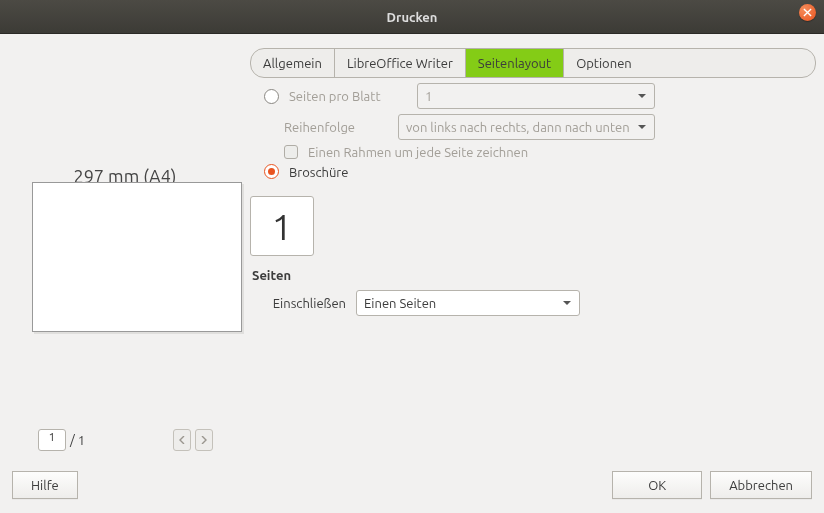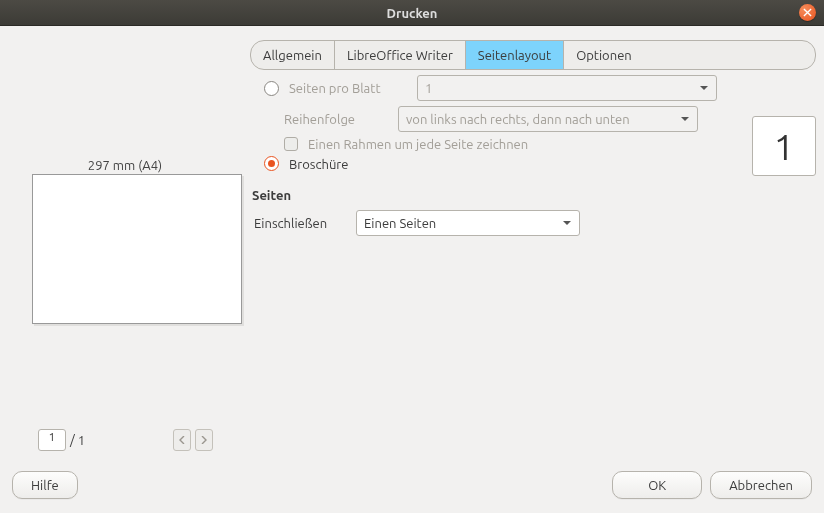--- a/index.html
+++ b/index.html
@@ -1,52 +1,52 @@
 <!DOCTYPE html>
 <html><head>
 <meta charset="utf-8">
 <style>
   * { box-sizing: border-box; font-family: "Ubuntu", "DejaVu Sans", sans-serif; }
   body { margin: 0; background: #f2f1f0; color: #3c3c3c; font-size: 13px; width: 824px; height: 513px; display: flex; flex-direction: column; }
-  .titlebar { height: 26px; background: linear-gradient(#4c4a44,#3c3b36); color: #ddd; display: flex; align-items: center; justify-content: center; position: relative; border-bottom: 1px solid #2b2a26; }
+  .titlebar { height: 34px; background: linear-gradient(#4c4a44,#3c3b36); color: #ddd; display: flex; align-items: center; justify-content: center; position: relative; border-bottom: 1px solid #2b2a26; }
   .titlebar-title { font-weight: bold; font-size: 13px; }
   .close-btn { position: absolute; right: 8px; top: 4px; width: 17px; height: 17px; border-radius: 50%; background: radial-gradient(circle at 30% 30%, #f58c5a, #e95420); display:flex; align-items:center; justify-content:center; color:#fff; font-size:10px; box-shadow: 0 1px 1px rgba(0,0,0,.3);}
   .close-btn svg { width:9px; height:9px; }
   .content { flex: 1; padding: 14px 8px 6px 8px; display:flex; flex-direction:column; }
   .main-row { display:flex; gap:8px; flex:1; }
   .preview-col { width: 234px; display:flex; flex-direction:column; align-items:center; padding-top:112px; position:relative;}
-  .prev-label-top { position:absolute; top: 118px; left:0; right:0; text-align:center; font-size:13px; color:#444; }
+  .prev-label-top { position:absolute; top: 118px; left:0; right:0; text-align:center; font-size:18px; color:#444; }
   .prev-label-left { position:absolute; top: 134px; bottom: 0; left: 6px; height:150px; display:flex; align-items:center; }
   .prev-label-left span { transform: rotate(-90deg); white-space:nowrap; font-size:12px; color:#444;}
   .prev-box { position:absolute; top: 134px; left: 24px; width: 210px; height: 150px; background:#fff; border:1px solid #999; box-shadow: 2px 2px 0 #e0dfdd; }
   .right-col { flex:1; }
   .tabs { display:flex; border:1px solid #b6b3ac; border-radius:14px; background:#eeedeb; }
   .tab { padding: 7px 12px; border-right:1px solid #b6b3ac; font-size:13px; cursor:pointer; }
   .tab:last-child { border-right:none; }
-  .tab.active { background:#7dd3fc; }
+  .tab.active { background:#84cc16; }
   .section-title { font-weight:bold; margin: 12px 0 8px 2px; }
   .form-row { display:flex; align-items:center; gap:10px; margin: 5px 0 5px 14px; }
   .form-row.indent { margin-left: 34px; }
   .radio { width:15px; height:15px; border-radius:50%; border:1px solid #8a8782; background:#fff; display:inline-flex; align-items:center; justify-content:center; flex-shrink:0;}
   .radio.selected { border-color:#e95420; }
   .radio.selected::after { content:""; width:7px; height:7px; border-radius:50%; background:#e95420; }
   .checkbox { width:14px; height:14px; border:1px solid #b0ada6; border-radius:3px; background:#ededeb; flex-shrink:0;}
   .label { font-size:13px; }
   .label.disabled, .form-row.disabled { color:#a29e97; }
   .select { flex:1; max-width:300px; height:26px; border:1px solid #b6b3ac; border-radius:3px; background:#fff; padding: 0 24px 0 7px; display:flex; align-items:center; position:relative; font-size:13px;}
   .select::after { content:""; position:absolute; right:8px; top:50%; transform:translateY(-50%); border:4px solid transparent; border-top-color:#555; margin-top:2px;}
   .select.disabled { background:#f2f1f0; color:#a29e97; }
-  .layout-grid { display:flex; gap:10px; align-items:flex-end; }
+  .layout-grid { display:flex; gap:10px; align-items:flex-start;flex-direction:column; }
   .layout-left { flex:1; }
   .big-box { width:64px; height:60px; border:1px solid #b6b3ac; border-radius:3px; background:#fff; display:flex; align-items:center; justify-content:center; font-size:36px; color:#333; margin-top:2px;}
   .pager-row { display:flex; align-items:center; gap:4px; margin: 0 0 10px 30px; }
   .pager-input { width:28px; height:22px; border:1px solid #b6b3ac; border-radius:3px; text-align:center; background:#fff; font-size:12px;}
   .pager-btn { width:18px; height:22px; border:1px solid #c4c1ba; border-radius:3px; background:#eeedeb; display:flex; align-items:center; justify-content:center; font-size:10px; color:#888;}
   .button-bar { display:flex; padding: 4px 12px 14px 12px; }
-  .btn { height:28px; padding:0 18px; border:1px solid #b6b3ac; border-radius:10px; background:linear-gradient(#fdfdfc,#eeedeb); display:flex; align-items:center; font-size:13px; cursor:pointer; box-shadow: 0 1px 0 rgba(0,0,0,.03);}
+  .btn { height:28px; padding:0 18px; border:1px solid #b6b3ac; border-radius:0; background:linear-gradient(#fdfdfc,#eeedeb); display:flex; align-items:center; font-size:13px; cursor:pointer; box-shadow: 0 1px 0 rgba(0,0,0,.03);}
   .btn.ok { padding: 0 35px;}
   .spacer { flex:1; }
 </style>
 </head>
 <body>
 
 <div class="titlebar">
   <span class="titlebar-title">Drucken</span>
   <div class="close-btn">
     <svg viewBox="0 0 10 10">
@@ -95,21 +95,21 @@
           </div>
           <div class="form-row">
             <span class="radio selected"></span>
             <span class="label">Broschüre</span>
           </div>
         </div>
         <div class="big-box">1</div>
       </div>
 
       <div class="section-title">Seiten</div>
-      <div class="form-row" style="margin-left:4px;">
+      <div class="form-row" style="margin-left:4px;text-align:right;">
         <span class="label" style="width:92px">Einschließen</span>
         <div class="select" style="max-width:224px">
             <span>Einen Seiten</span>
           </div>
       </div>
     </div>
   </div>
 
   <div class="pager-row">
     <div class="pager-input">1</div>

